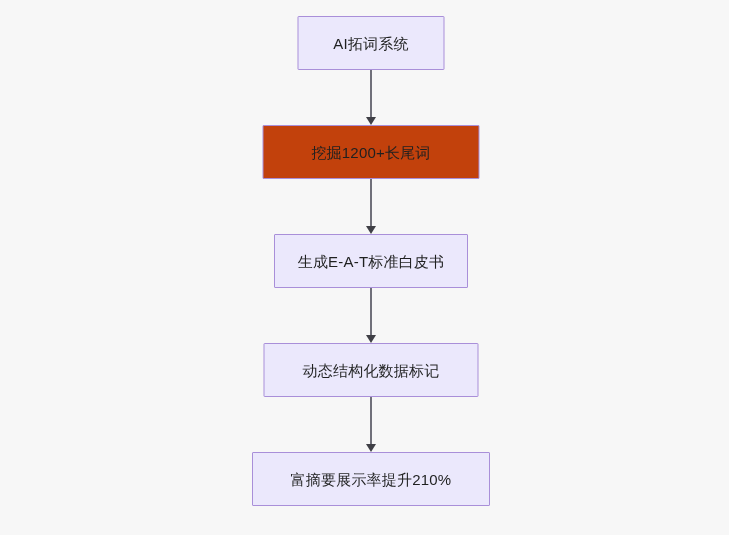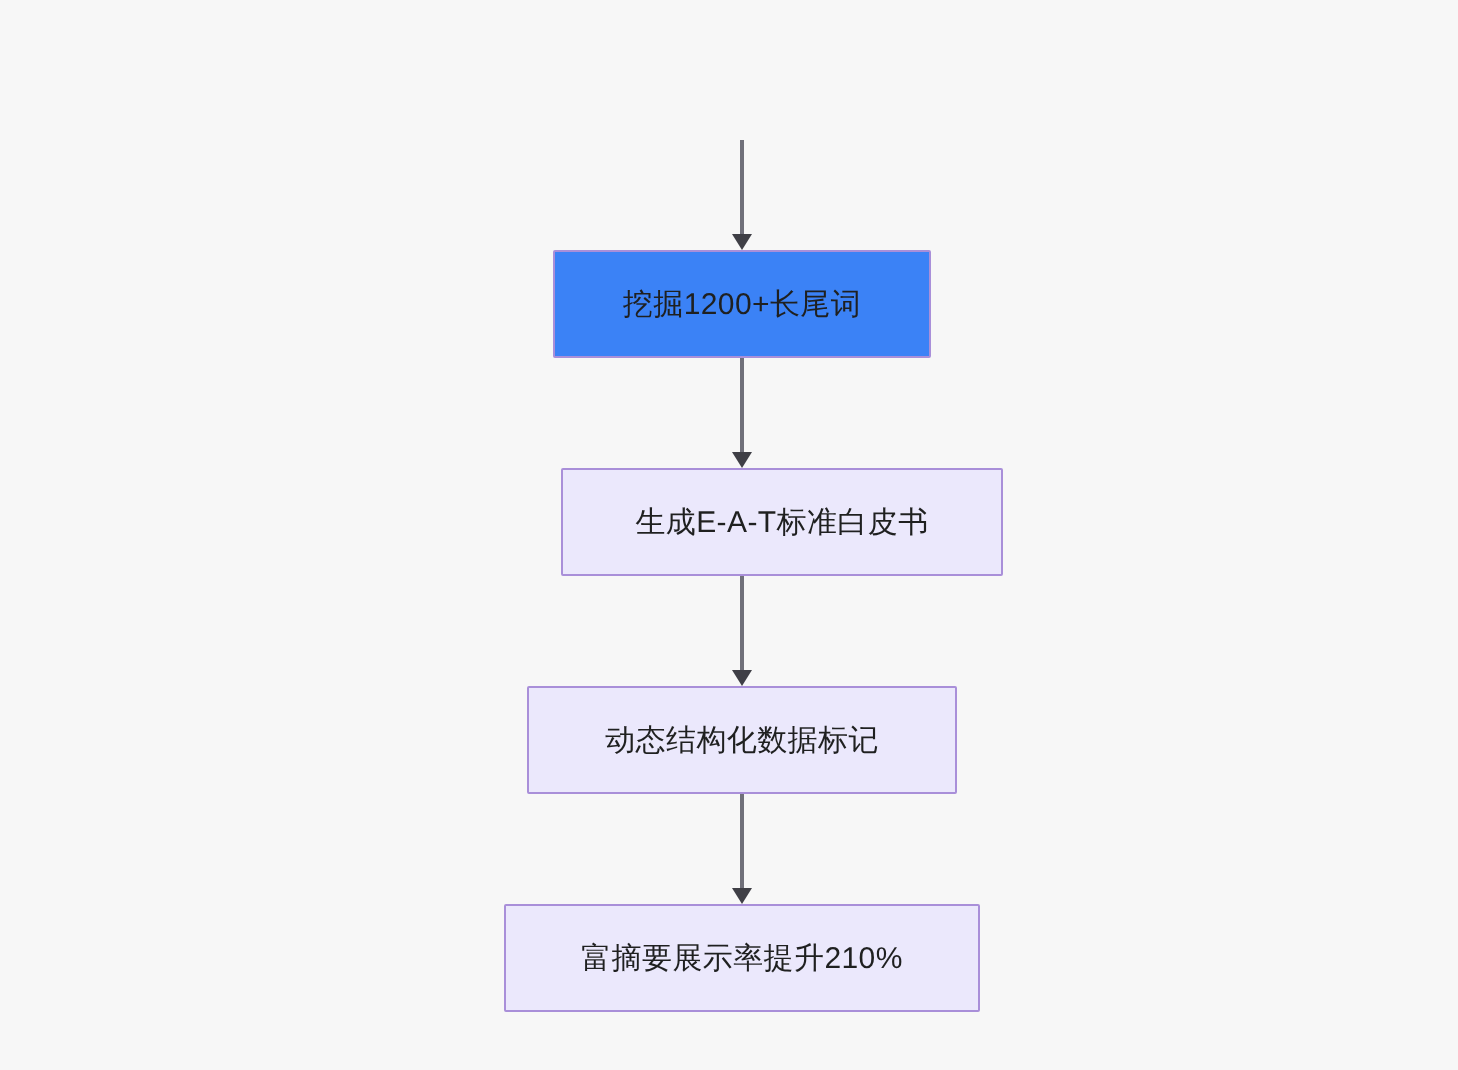--- a/index.html
+++ b/index.html
@@ -69,24 +69,27 @@
         <line x1="8" y1="0" x2="8" y2="48" stroke="#70707a" stroke-width="2"></line>
         <polygon points="3,47 13,47 8,55" fill="#3f3f46"></polygon>
       </svg>
     </div>
     <div class="flow-edge" style="left: 371px; top: 397px; height: 55px;">
       <svg width="16" height="55" viewBox="0 0 16 55">
         <line x1="8" y1="0" x2="8" y2="48" stroke="#70707a" stroke-width="2"></line>
         <polygon points="3,47 13,47 8,55" fill="#3f3f46"></polygon>
       </svg>
     </div>
-    <div class="flow-node" style="left: 371px; top: 125px; width: 189px; height: 54px; background: #3b82f6; border-color: rgb(169, 143, 217);">
+    <div class="flow-node" style="left: 371px; top: 16px; width: 147px; height: 54px; background: rgb(235, 232, 252); border-color: rgb(169, 143, 217);">
+      <span class="flow-node-label" style="color: rgb(31, 32, 32);">AI拓词系统</span>
+    </div>
+    <div class="flow-node" style="left: 371px; top: 125px; width: 217px; height: 54px; background: #c2410c; border-color: rgb(169, 143, 217);">
       <span class="flow-node-label" style="color: rgb(31, 32, 32);">挖掘1200+长尾词</span>
     </div>
-    <div class="flow-node" style="left: 371px; top: 234px; width: 221px; height: 54px; background: rgb(235, 232, 252); border-color: rgb(169, 143, 217); margin-left: 20px;">
+    <div class="flow-node" style="left: 371px; top: 234px; width: 194px; height: 54px; background: rgb(235, 232, 252); border-color: rgb(169, 143, 217);">
       <span class="flow-node-label" style="color: rgb(31, 32, 32);">生成E-A-T标准白皮书</span>
     </div>
     <div class="flow-node" style="left: 371px; top: 343px; width: 215px; height: 54px; background: rgb(235, 232, 252); border-color: rgb(169, 143, 217);">
       <span class="flow-node-label" style="color: rgb(31, 32, 32); text-align: center;">动态结构化数据标记</span>
     </div>
     <div class="flow-node" style="left: 371px; top: 452px; width: 238px; height: 54px; background: rgb(235, 232, 252); border-color: rgb(169, 143, 217);">
       <span class="flow-node-label" style="color: rgb(31, 32, 32); text-align: right;">富摘要展示率提升210%</span>
     </div>
   </div>
 

